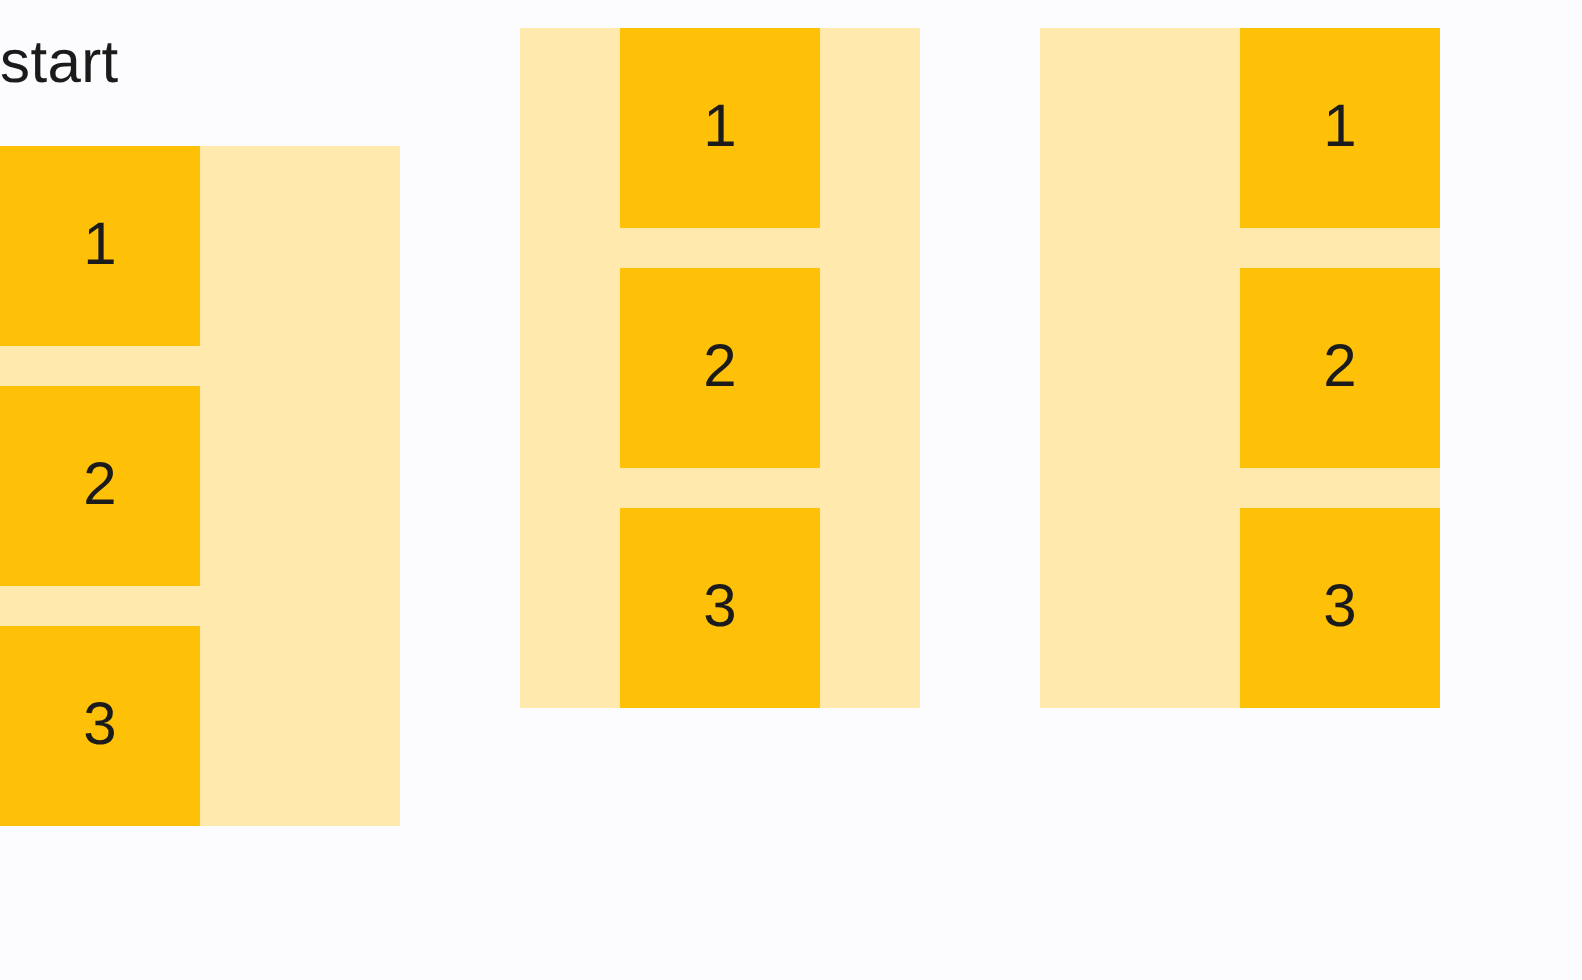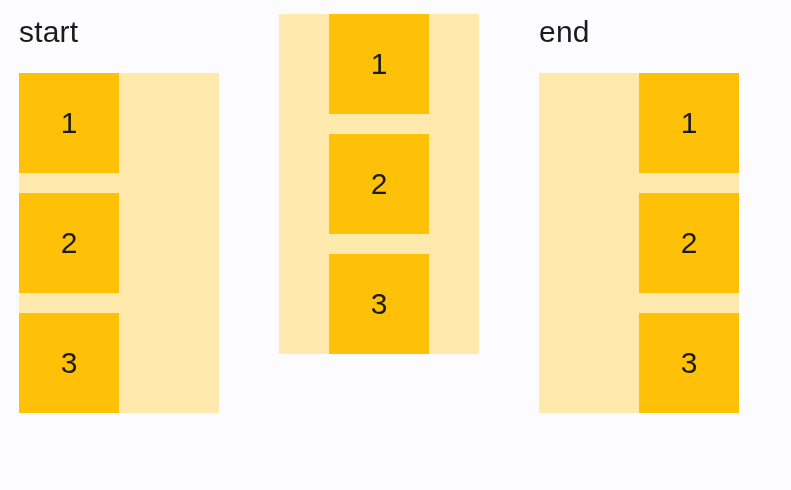--- a/index.html
+++ b/index.html
@@ -8,21 +8,21 @@
     width: 791px;
     height: 490px;
     background: var(--page-bg, #FCFCFF);
     font-family: "Liberation Sans", "DejaVu Sans", sans-serif;
     overflow: hidden;
   }
   .stage {
     box-sizing: border-box;
     width: 791px;
     height: 486px;
-    padding: 14px 0 0 19px;
+    padding: 14px 0 0 0;
     display: flex;
     flex-direction: row;
     align-items: flex-start;
     gap: 60px;
   }
   .demo {
     display: flex;
     flex-direction: column;
   }
   .demo-label {
@@ -71,21 +71,20 @@
 
   <section class="demo">
     <div class="flex-container align-center">
       <div class="flex-item">1</div>
       <div class="flex-item">2</div>
       <div class="flex-item">3</div>
     </div>
   </section>
 
   <section class="demo">
-    <h2 class="demo-label">end</h2>
     <div class="flex-container align-end">
       <div class="flex-item">1</div>
       <div class="flex-item">2</div>
       <div class="flex-item">3</div>
     </div>
   </section>
 
 </div>
 
 </body></html>

